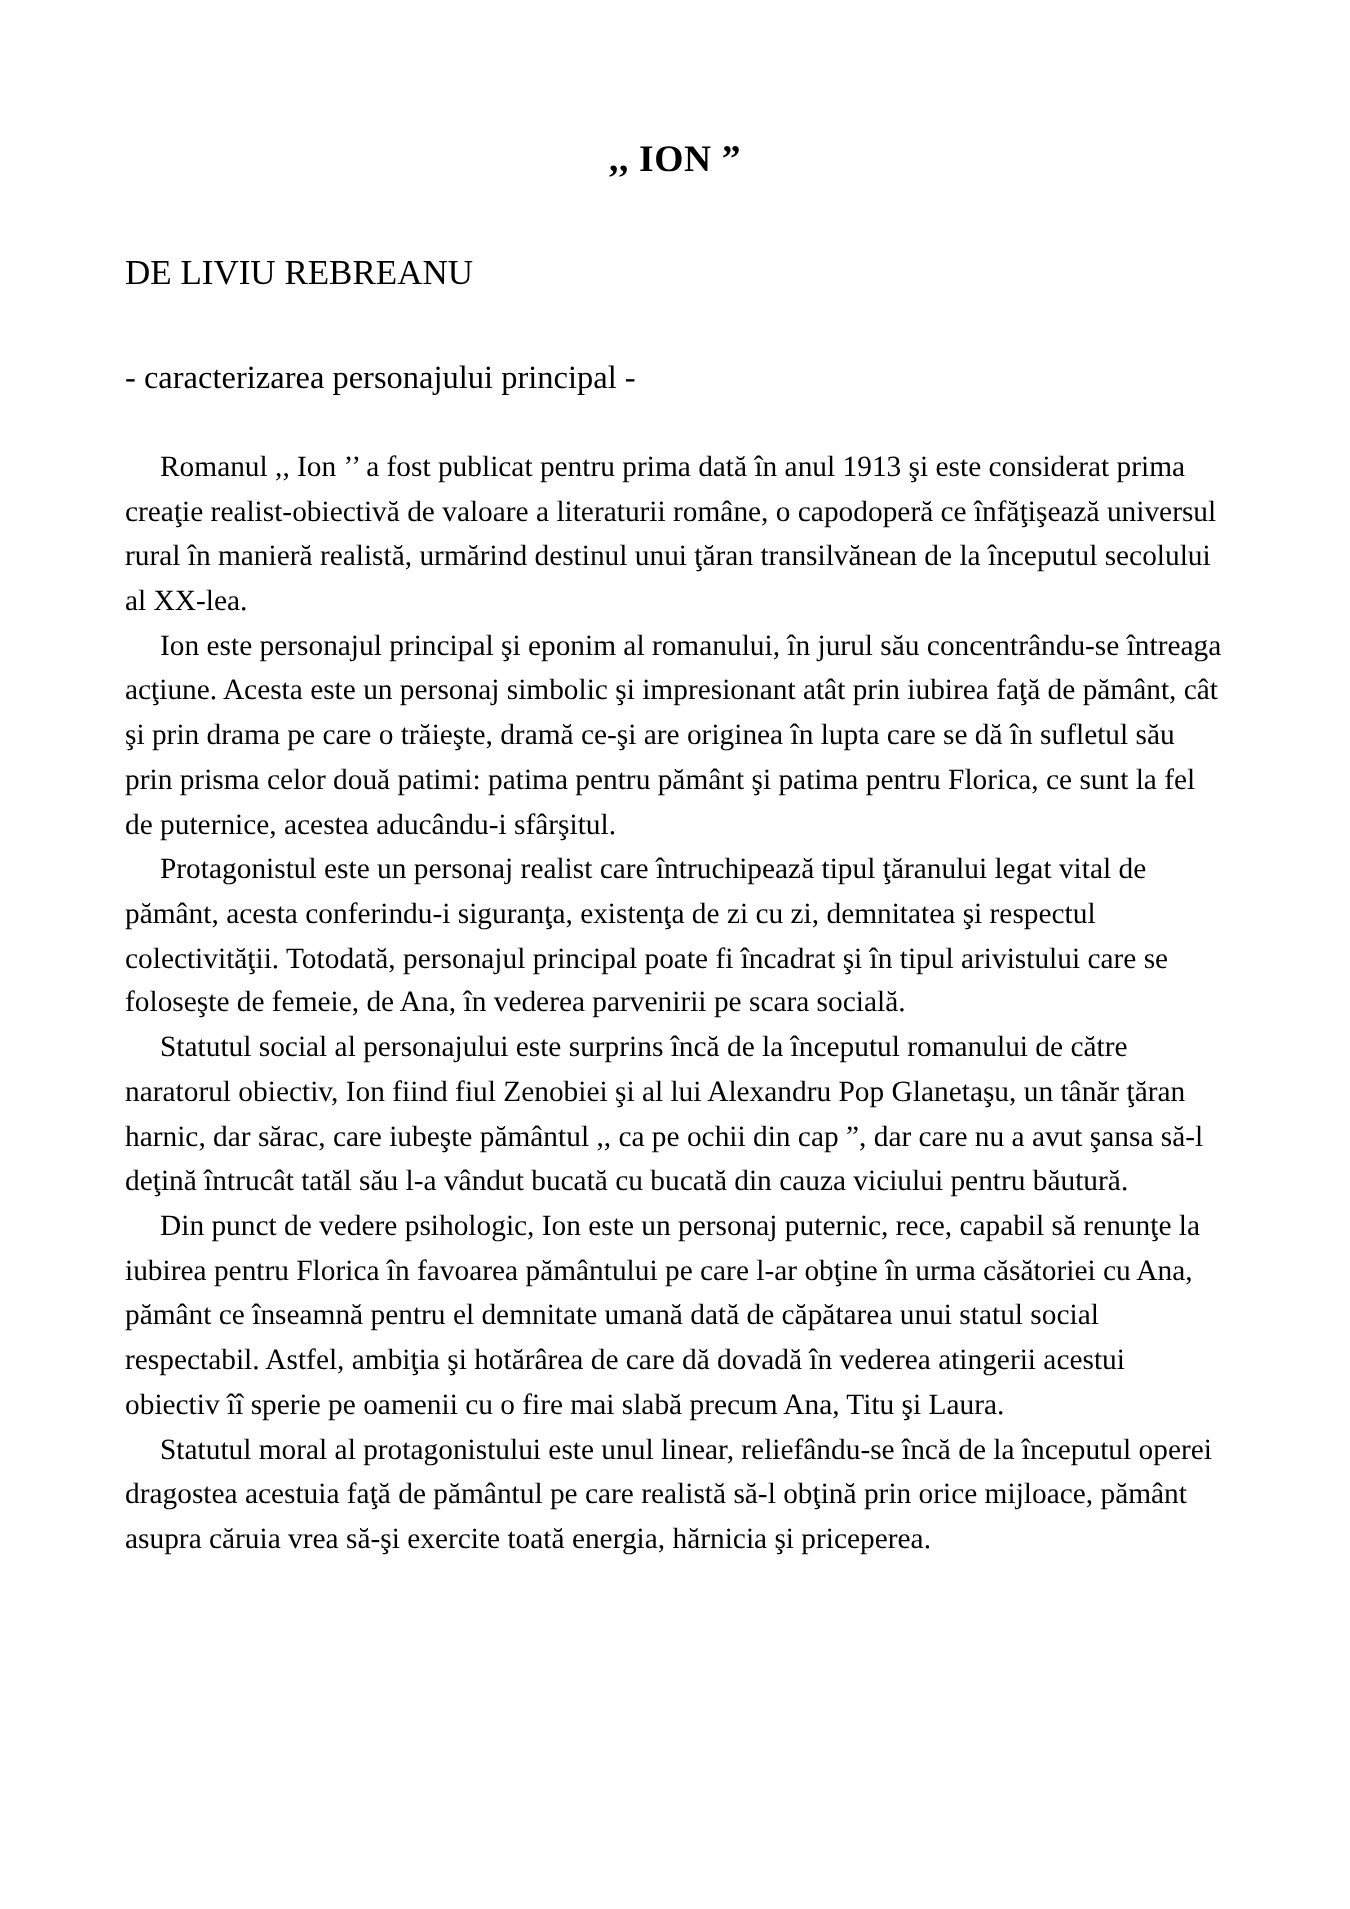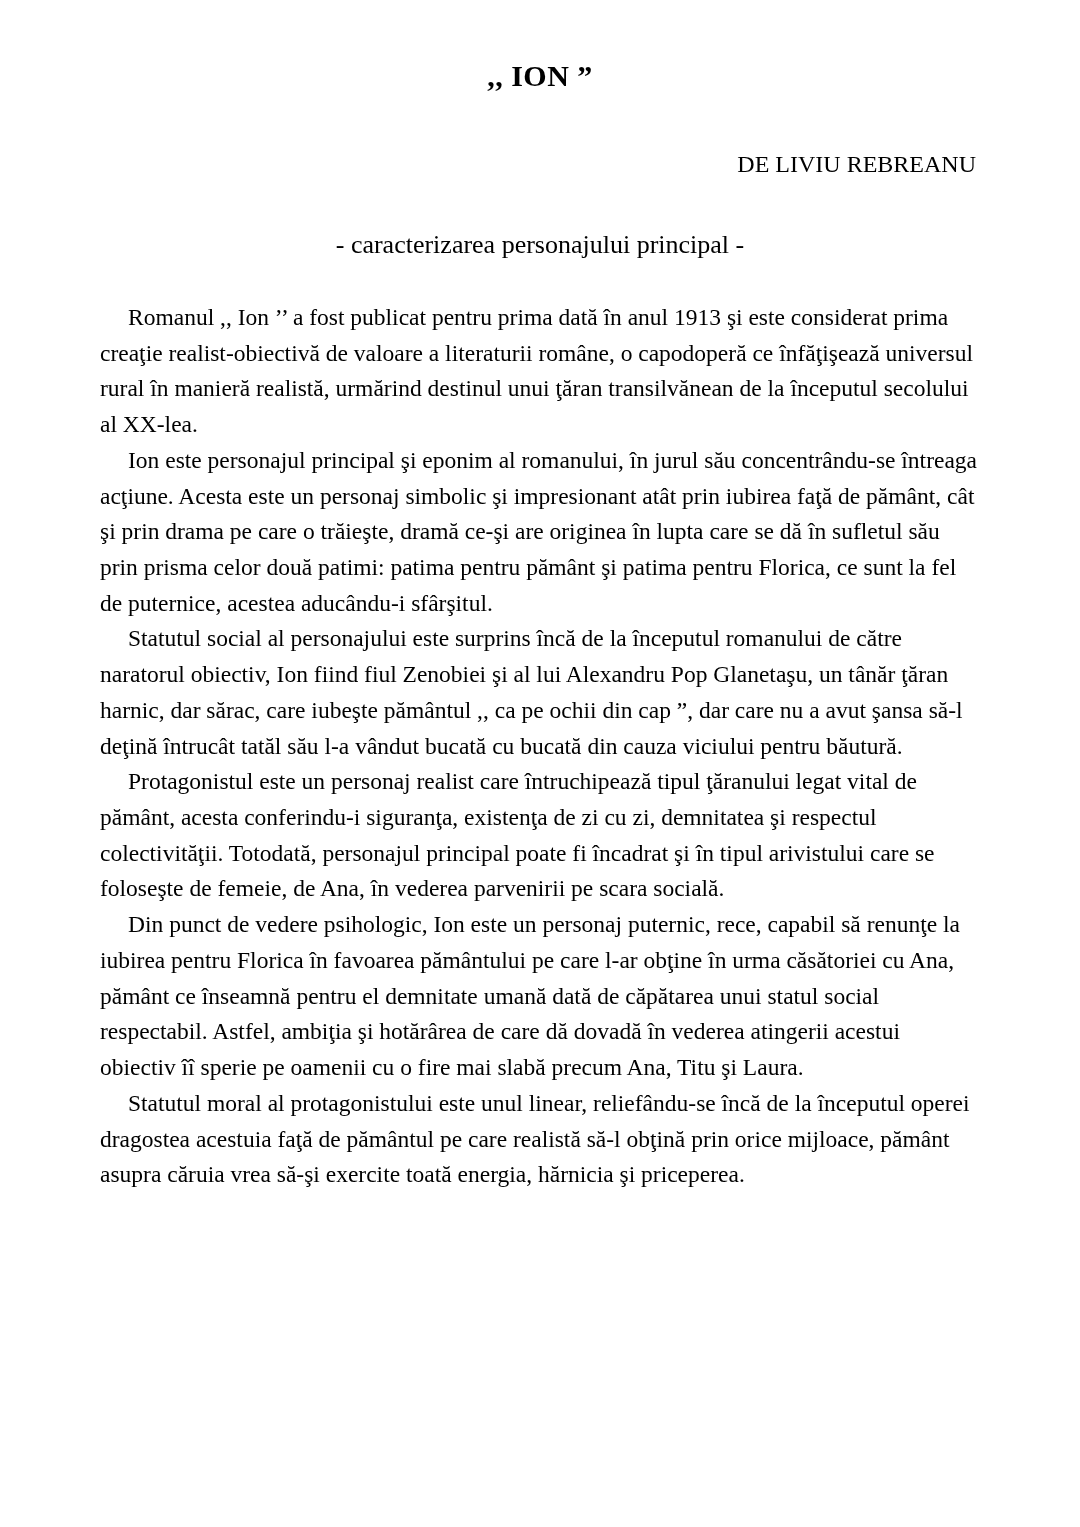--- a/index.html
+++ b/index.html
@@ -11,39 +11,38 @@
     width: 1080px;
     height: 1527px;
     font-family: "Liberation Serif", serif;
     color: #000000;
     overflow: hidden;
   }
   .page {
     box-sizing: border-box;
     width: 1080px;
     height: 1527px;
-    padding: 44px 100px 40px 100px;
+    padding: 96px 100px 40px 100px;
     position: relative;
   }
   .doc-title {
     text-align: center;
     font-size: 30px;
     letter-spacing: 0.5px;
     margin: 14px 0 0 0;
     line-height: 1.2;
   }
   .doc-author {
-    text-align: right;
-    font-size: 24px;
+    font-size: 28px;
     margin: 56px 0 0 0;
     padding-right: 4px;
     line-height: 1.2;
   }
   .doc-subtitle {
-    text-align: center;
+    text-align: left;
     font-size: 26px;
     margin: 50px 0 0 0;
     line-height: 1.2;
   }
   .body-text {
     margin-top: 40px;
     font-size: 23.5px;
     line-height: 1.52;
     text-align: left;
   }
@@ -59,19 +58,19 @@
 
   <h1 class="doc-title">,, ION ”</h1>
 
   <div class="doc-author">DE LIVIU REBREANU</div>
 
   <div class="doc-subtitle">- caracterizarea personajului principal -</div>
 
   <div class="body-text">
     <p>Romanul ,, Ion ’’ a fost publicat pentru prima dată în anul 1913 şi este considerat prima creaţie realist-obiectivă de valoare a literaturii române, o capodoperă ce înfăţişează universul rural în manieră realistă, urmărind destinul unui ţăran transilvănean de la începutul secolului al XX-lea.</p>
     <p>Ion este personajul principal şi eponim al romanului, în jurul său concentrându-se întreaga acţiune. Acesta este un personaj simbolic şi impresionant atât prin iubirea faţă de pământ, cât şi prin drama pe care o trăieşte, dramă ce-şi are originea în lupta care se dă în sufletul său prin prisma celor două patimi: patima pentru pământ şi patima pentru Florica, ce sunt la fel de puternice, acestea aducându-i sfârşitul.</p>
+    <p>Protagonistul este un personaj realist care întruchipează tipul ţăranului legat vital de pământ, acesta conferindu-i siguranţa, existenţa de zi cu zi, demnitatea şi respectul colectivităţii. Totodată, personajul principal poate fi încadrat şi în tipul arivistului care se foloseşte de femeie, de Ana, în vederea parvenirii pe scara socială.</p>
     <p>Statutul social al personajului este surprins încă de la începutul romanului de către naratorul obiectiv, Ion fiind fiul Zenobiei şi al lui Alexandru Pop Glanetaşu, un tânăr ţăran harnic, dar sărac, care iubeşte pământul ,, ca pe ochii din cap ”, dar care nu a avut şansa să-l deţină întrucât tatăl său l-a vândut bucată cu bucată din cauza viciului pentru băutură.</p>
-    <p>Protagonistul este un personaj realist care întruchipează tipul ţăranului legat vital de pământ, acesta conferindu-i siguranţa, existenţa de zi cu zi, demnitatea şi respectul colectivităţii. Totodată, personajul principal poate fi încadrat şi în tipul arivistului care se foloseşte de femeie, de Ana, în vederea parvenirii pe scara socială.</p>
     <p>Din punct de vedere psihologic, Ion este un personaj puternic, rece, capabil să renunţe la iubirea pentru Florica în favoarea pământului pe care l-ar obţine în urma căsătoriei cu Ana, pământ ce înseamnă pentru el demnitate umană dată de căpătarea unui statul social respectabil. Astfel, ambiţia şi hotărârea de care dă dovadă în vederea atingerii acestui obiectiv îî sperie pe oamenii cu o fire mai slabă precum Ana, Titu şi Laura.</p>
     <p>Statutul moral al protagonistului este unul linear, reliefându-se încă de la începutul operei dragostea acestuia faţă de pământul pe care realistă să-l obţină prin orice mijloace, pământ asupra căruia vrea să-şi exercite toată energia, hărnicia şi priceperea.</p>
   </div>
 
 </div>
 
 </body></html>

